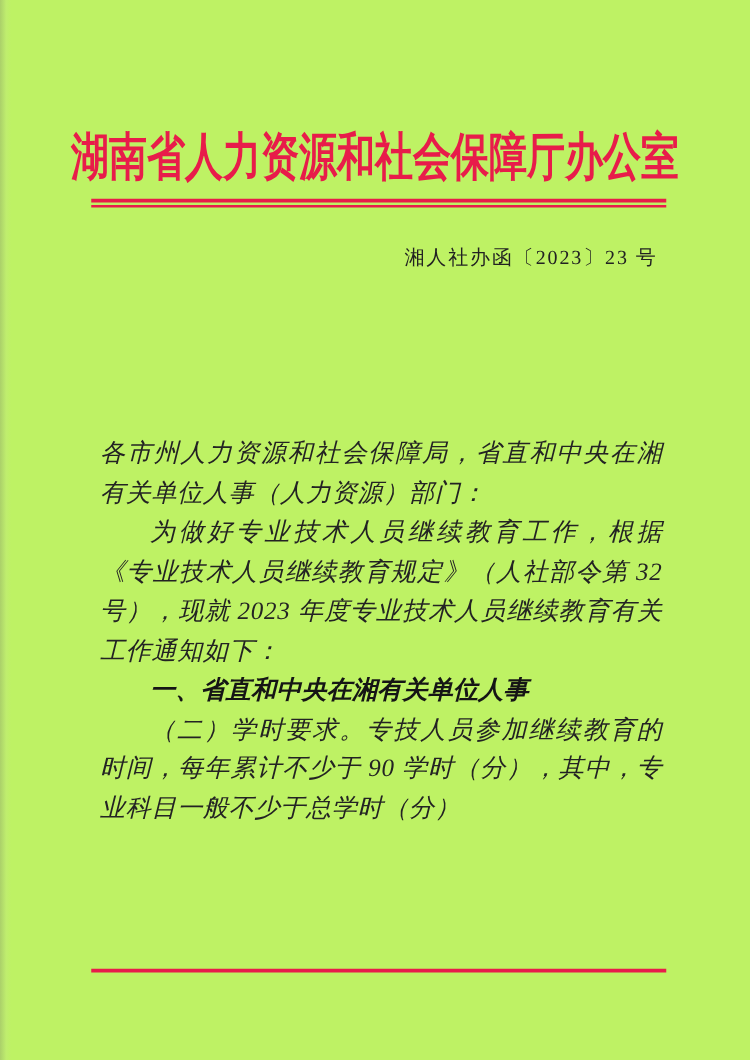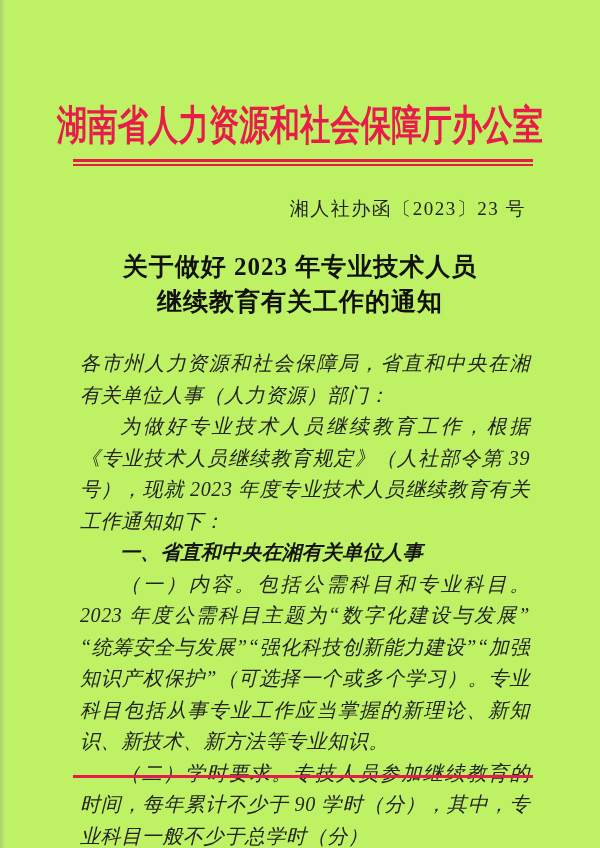--- a/index.html
+++ b/index.html
@@ -43,21 +43,21 @@
     font-family:"Liberation Serif","DejaVu Serif",serif;
   }
   .double-rule{
     position:absolute;top:159px;left:73px;width:460px;
     height:2px;
     border-top:3px solid var(--red);
     border-bottom:2px solid var(--red);
   }
   .doc-number{
     position:absolute;top:196px;right:74px;
-    font-size:19px;
+    font-size:16px;
     letter-spacing:1.5px;
     color:#222;
   }
   .doc-title{
     position:absolute;top:249px;left:0;width:600px;
     margin:0;
     text-align:center;
     font-size:25px;
     line-height:35px;
     font-weight:700;
@@ -93,28 +93,23 @@
   <div class="scan-edge"></div>
 
   <div class="org-title-wrap">
     <h1 class="org-title">湖南省人力资源和社会保障厅办公室</h1>
   </div>
 
   <div class="double-rule"></div>
 
   <div class="doc-number">湘人社办函〔2023〕23 号</div>
 
-  <h2 class="doc-title">
-    <span>关于做好 2023 年专业技术人员</span><br>
-    <span>继续教育有关工作的通知</span>
-  </h2>
 
   <main class="body-text">
     <p>各市州人力资源和社会保障局，省直和中央在湘有关单位人事（人力资源）部门：</p>
-    <p class="indent">为做好专业技术人员继续教育工作，根据《专业技术人员继续教育规定》（人社部令第 39 号），现就 2023 年度专业技术人员继续教育有关工作通知如下：</p>
+    <p class="indent">为做好专业技术人员继续教育工作，根据《专业技术人员继续教育规定》（人社部令第 32 号），现就 2023 年度专业技术人员继续教育有关工作通知如下：</p>
     <p class="indent section-heading">一、省直和中央在湘有关单位人事</p>
-    <p class="indent">（一）内容。包括公需科目和专业科目。2023 年度公需科目主题为“数字化建设与发展”“统筹安全与发展”“强化科技创新能力建设”“加强知识产权保护”（可选择一个或多个学习）。专业科目包括从事专业工作应当掌握的新理论、新知识、新技术、新方法等专业知识。</p>
     <p class="indent">（二）学时要求。专技人员参加继续教育的时间，每年累计不少于 90 学时（分），其中，专业科目一般不少于总学时（分）</p>
   </main>
 
   <div class="bottom-rule"></div>
 
 </div>
 
 </body></html>

